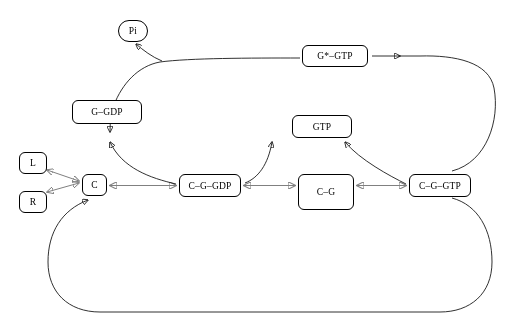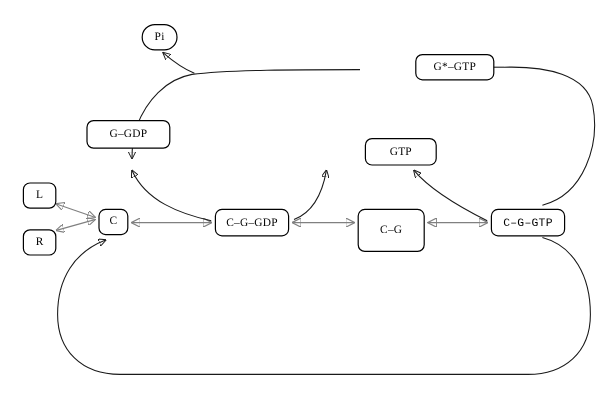--- a/index.html
+++ b/index.html
@@ -98,30 +98,30 @@
     <g>
       <path d="M 452 198 C 478 205, 492 230, 492 262 C 492 294, 470 312, 440 312
                L 100 312 C 68 312, 48 292, 48 262 C 48 232, 62 210, 88 200" fill="none" stroke="#1a1a1a" stroke-width="0.9" marker-end="url(#arrow-black)"></path>
     </g>
   </svg>
 
   <div class="node" style="left:118px; top:20px; width:30px; height:22px;border-radius:11px;">
     <span>Pi</span>
   </div>
 
-  <div class="node" style="left:302px; top:45px; width:66px; height:22px;margin-left:44px;">
+  <div class="node" style="left:302px; top:45px; width:66px; height:22px;">
     <span>G*–GTP</span>
   </div>
 
   <div class="node" style="left:72px; top:100px; width:70px; height:24px;justify-content:center;">
     <span>G–GDP</span>
   </div>
 
 
-  <div class="node" style="left:304px; top:115px; width:60px; height:23px;">
+  <div class="node" style="left:292px; top:115px; width:60px; height:23px;">
     <span>GTP</span>
   </div>
 
   <div class="node" style="left:19px; top:152px; width:28px; height:22px;">
     <span>L</span>
   </div>
 
   <div class="node" style="left:19px; top:191px; width:28px; height:22px;">
     <span>R</span>
   </div>
@@ -131,17 +131,17 @@
   </div>
 
   <div class="node" style="left:179px; top:174px; width:62px; height:23px;">
     <span>C–G–GDP</span>
   </div>
 
   <div class="node" style="left:298px; top:174px; width:56px; height:36px;">
     <span>C–G</span>
   </div>
 
-  <div class="node" style="left:409px; top:174px; width:62px; height:23px;font-family:Liberation Mono, monospace;">
+  <div class="node" style="left:409px; top:174px; width:62px; height:23px;">
     <span>C–G–GTP</span>
   </div>
 
 </div>
 
 </body></html>

